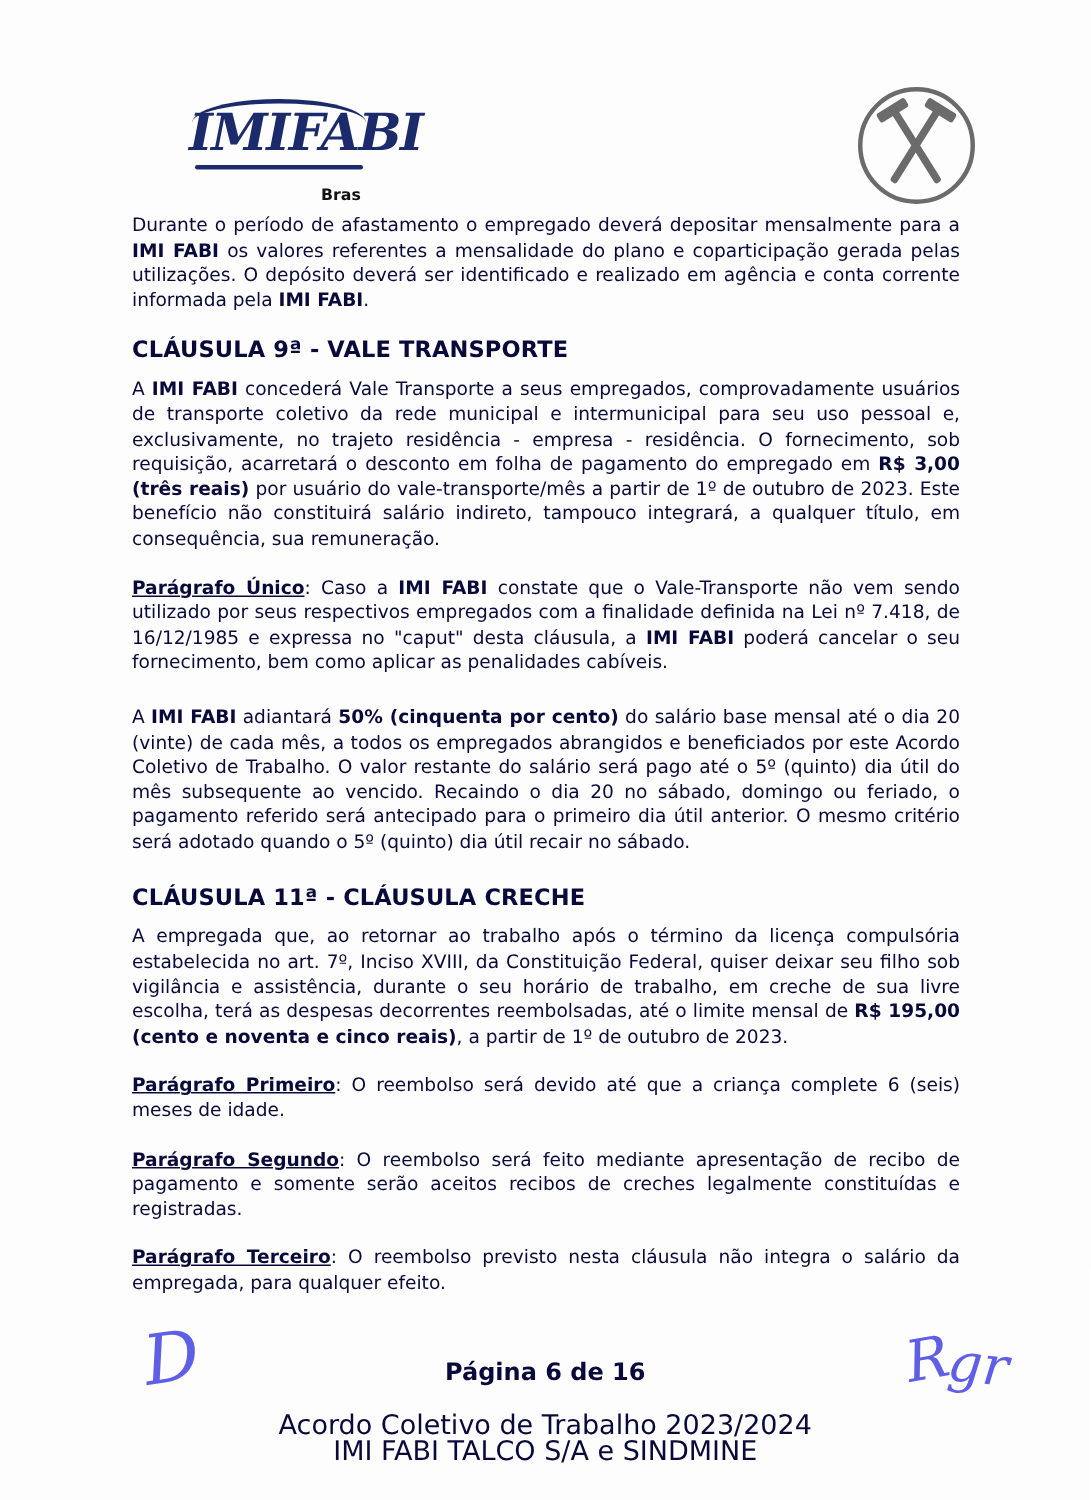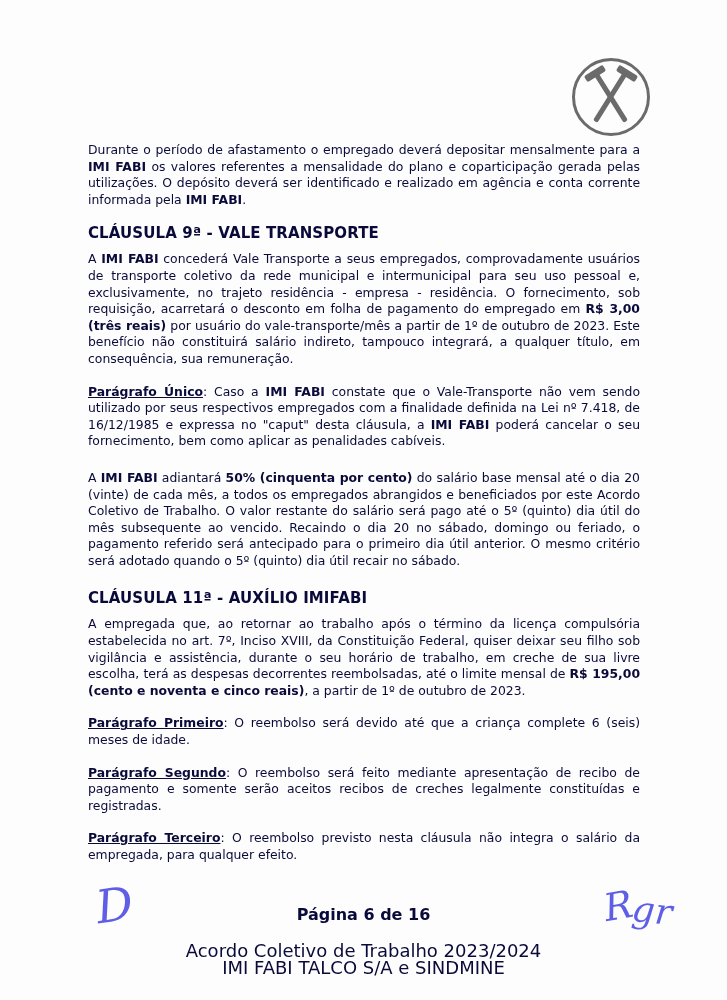--- a/index.html
+++ b/index.html
@@ -170,20 +170,26 @@
     top: 890px;
     font-size: 36px;
     transform: rotate(6deg);
   }
 </style>
 </head>
 <body>
 
 <div class="page">
 
+  <div class="logo-left">
+    <div class="swoosh"></div>
+    <div class="wordmark">IMIFABI</div>
+    <div class="underline"></div>
+    <div class="bras">Bras</div>
+  </div>
 
   <div class="logo-right">
     <div class="ring"></div>
     <div class="hammer"></div>
     <div class="pick"></div>
     <div class="head1"></div>
     <div class="head2"></div>
   </div>
 
   <div class="content" style="top:142px;">
@@ -198,21 +204,21 @@
     <div class="spacer-sm"></div>
 
     <p class="para"><b class="u">Parágrafo Único</b><span>: Caso a </span><b>IMI FABI</b><span> constate que o Vale-Transporte não vem sendo utilizado por seus respectivos empregados com a finalidade definida na Lei nº 7.418, de 16/12/1985 e expressa no "caput" desta cláusula, a </span><b>IMI FABI</b><span> poderá cancelar o seu fornecimento, bem como aplicar as penalidades cabíveis.</span></p>
 
     <div class="spacer-md"></div>
 
     <p class="para"><span>A </span><b>IMI FABI</b><span> adiantará </span><b>50% (cinquenta por cento)</b><span> do salário base mensal até o dia 20 (vinte) de cada mês, a todos os empregados abrangidos e beneficiados por este Acordo Coletivo de Trabalho. O valor restante do salário será pago até o 5º (quinto) dia útil do mês subsequente ao vencido. Recaindo o dia 20 no sábado, domingo ou feriado, o pagamento referido será antecipado para o primeiro dia útil anterior. O mesmo critério será adotado quando o 5º (quinto) dia útil recair no sábado.</span></p>
 
     <div class="spacer-md"></div>
 
-    <h2 class="clause">CLÁUSULA 11ª - AUXÍLIO IMIFABI</h2>
+    <h2 class="clause">CLÁUSULA 11ª - CLÁUSULA CRECHE</h2>
     <p class="para"><span>A empregada que, ao retornar ao trabalho após o término da licença compulsória estabelecida no art. 7º, Inciso XVIII, da Constituição Federal, quiser deixar seu filho sob vigilância e assistência, durante o seu horário de trabalho, em creche de sua livre escolha, terá as despesas decorrentes reembolsadas, até o limite mensal de </span><b>R$ 195,00 (cento e noventa e cinco reais)</b><span>, a partir de 1º de outubro de 2023.</span></p>
 
     <div class="spacer-sm"></div>
 
     <p class="para"><b class="u">Parágrafo Primeiro</b><span>: O reembolso será devido até que a criança complete 6 (seis) meses de idade.</span></p>
 
     <div class="spacer-sm"></div>
 
     <p class="para"><b class="u">Parágrafo Segundo</b><span>: O reembolso será feito mediante apresentação de recibo de pagamento e somente serão aceitos recibos de creches legalmente constituídas e registradas.</span></p>
 

